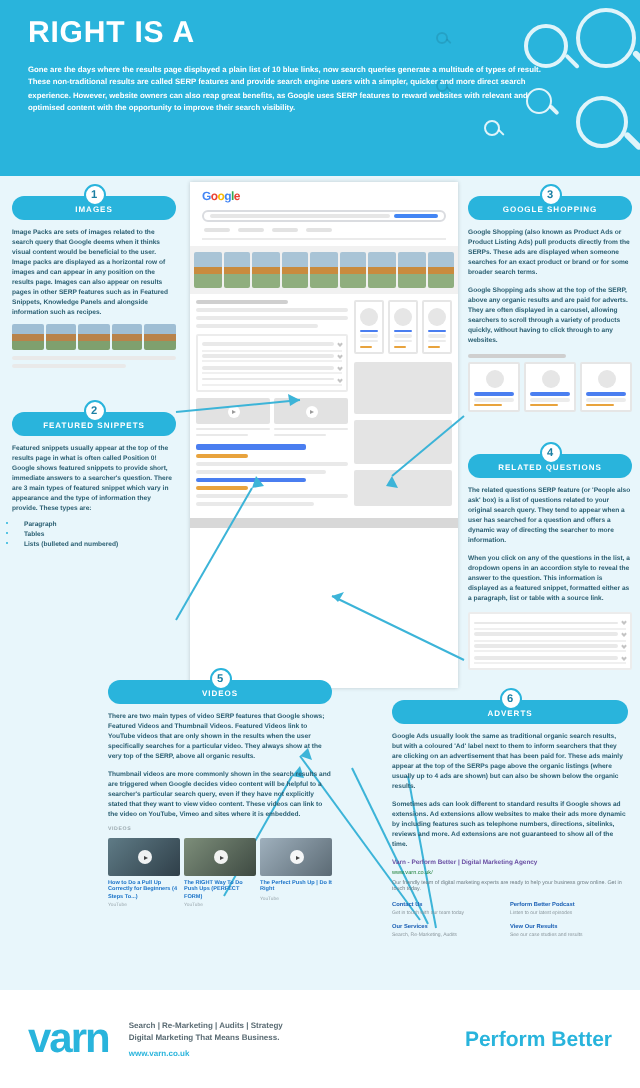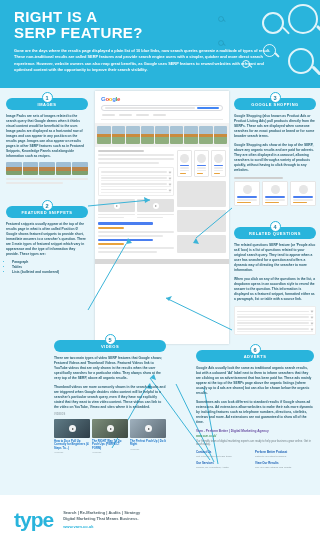--- a/index.html
+++ b/index.html
@@ -230,21 +230,20 @@
 <div class="header">
   <span class="glass g1"></span>
   <span class="glass g2"></span>
   <span class="glass g3"></span>
   <span class="glass g4"></span>
   <span class="glass g5"></span>
   <span class="glass dk g6"></span>
   <span class="glass dk g7"></span>
   <h1>
     <span>RIGHT IS A</span><br>
-    <span>SERP FEATURE?</span>
   </h1>
   <div class="intro">Gone are the days where the results page displayed a plain list of 10 blue links, now search queries generate a multitude of types of result. These non-traditional results are called SERP features and provide search engine users with a simpler, quicker and more direct search experience. However, website owners can also reap great benefits, as Google uses SERP features to reward websites with relevant and optimised content with the opportunity to improve their search visibility.</div>
 </div>
 
 <div class="canvas">
 
   <svg class="wires" width="320" height="407" viewBox="0 0 320 407">
     <g stroke="#3cb4d8" stroke-width="1" fill="none">
       <path d="M88,118 L150,112"></path>
       <path d="M88,222 L126,156"></path>
@@ -533,19 +532,20 @@
           <div class="hl">View Our Results</div>
           <div class="sl">See our case studies and results</div>
         </div>
       </div>
     </div>
   </div>
 
 </div>
 
 <div class="footer">
-  <div class="varn">type</div>
+  <div class="varn">varn</div>
   <div class="foot-text">
     <div>Search | Re-Marketing | Audits | Strategy</div>
     <div>Digital Marketing That Means Business.</div>
     <div class="url">www.varn.co.uk</div>
   </div>
+  <div class="perform">Perform Better</div>
 </div>
 
 </body></html>

